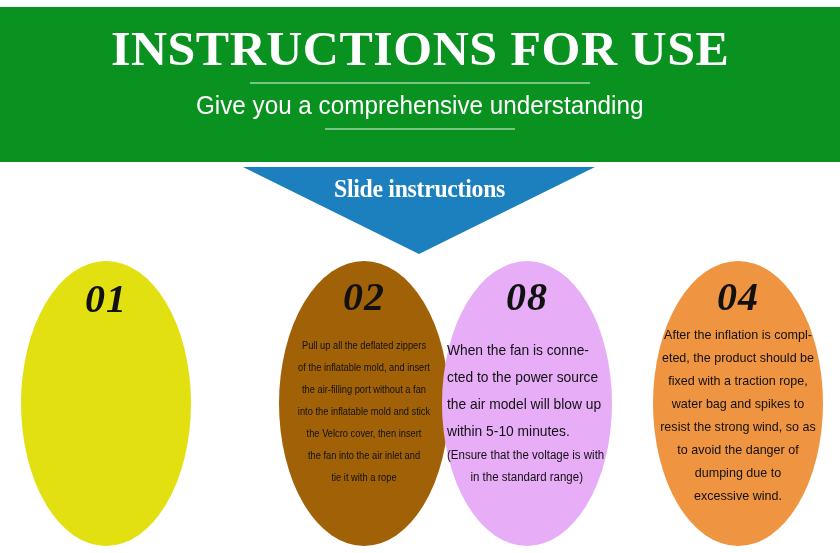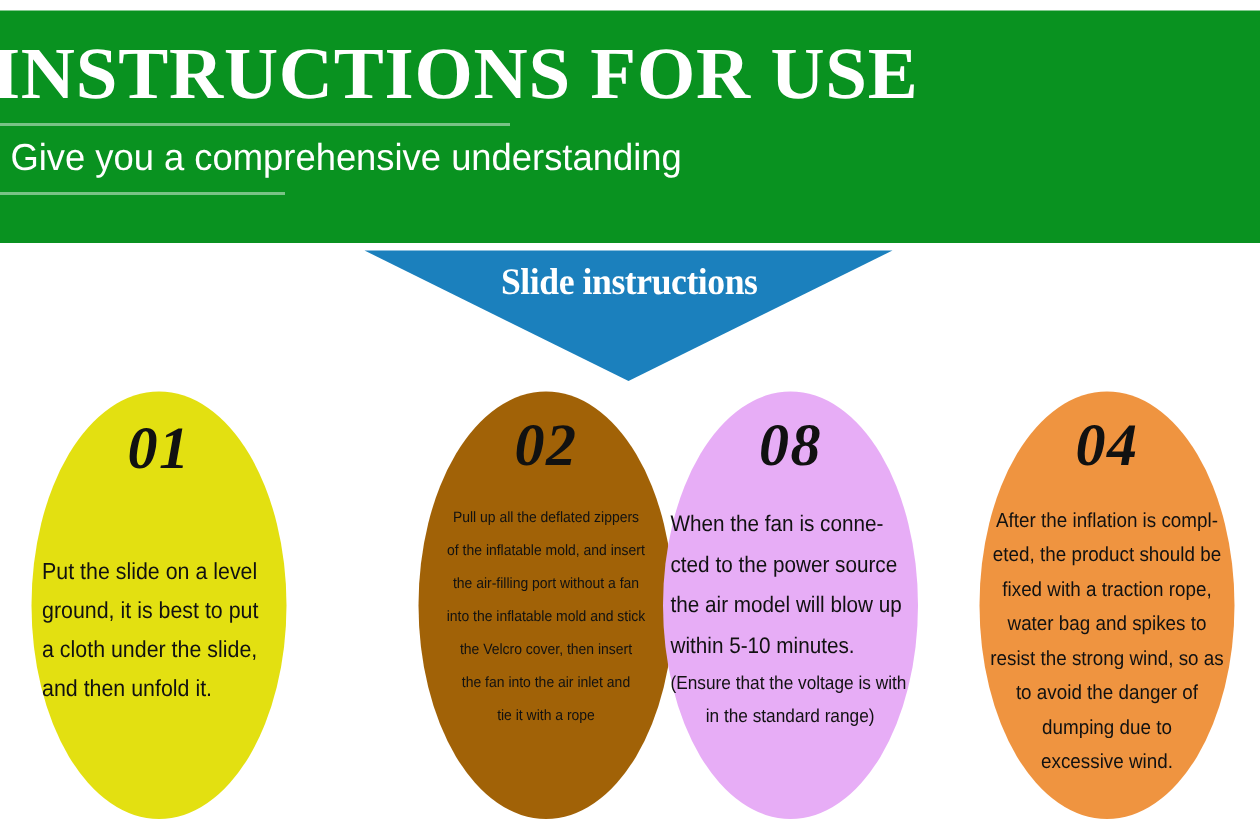--- a/index.html
+++ b/index.html
@@ -26,21 +26,21 @@
   .header-banner {
     position: absolute;
     left: 0;
     top: 7px;
     width: 840px;
     height: 155px;
     background: #099220;
     box-sizing: border-box;
     display: flex;
     flex-direction: column;
-    align-items: flex-start;
+    align-items: center;
     justify-content: flex-start;
   }
   .header-title {
     margin-top: 16px;
     color: #ffffff;
     font-family: "Liberation Serif", "DejaVu Serif", serif;
     font-weight: bold;
     font-size: 49px;
     letter-spacing: 0.5px;
     line-height: 1.05;
@@ -193,21 +193,20 @@
     display: block;
     text-align: center;
     padding-right: 6px;
   }
 
   
   #step-4 {
     left: 653px;
     top: 261px;
     background: #ef9440;
-    gap: 12px;
   }
   #step-4 .step-number { margin-top: 16px; }
   #step-4 .step-body {
     margin-top: 6px;
     text-align: center;
     font-size: 13.5px;
     line-height: 23px;
   }
   #step-4 .step-line { transform: scaleX(0.93); }
 </style>
@@ -223,26 +222,20 @@
     <div class="rule rule-bottom"></div>
   </div>
 
   <div class="triangle-banner">
     <div class="triangle-shape"></div>
     <div class="triangle-label">Slide instructions</div>
   </div>
 
   <div class="step" id="step-1">
     <div class="step-number">01</div>
-    <div class="step-body">
-      <span class="step-line">Put the slide on a level</span>
-      <span class="step-line">ground, it is best to put</span>
-      <span class="step-line">a cloth under the slide,</span>
-      <span class="step-line">and then unfold it.</span>
-    </div>
   </div>
 
   <div class="step" id="step-2">
     <div class="step-number">02</div>
     <div class="step-body">
       <span class="step-line">Pull up all the deflated zippers</span>
       <span class="step-line">of the inflatable mold, and insert</span>
       <span class="step-line">the air-filling port without a fan</span>
       <span class="step-line">into the inflatable mold and stick</span>
       <span class="step-line">the Velcro cover, then insert</span>

